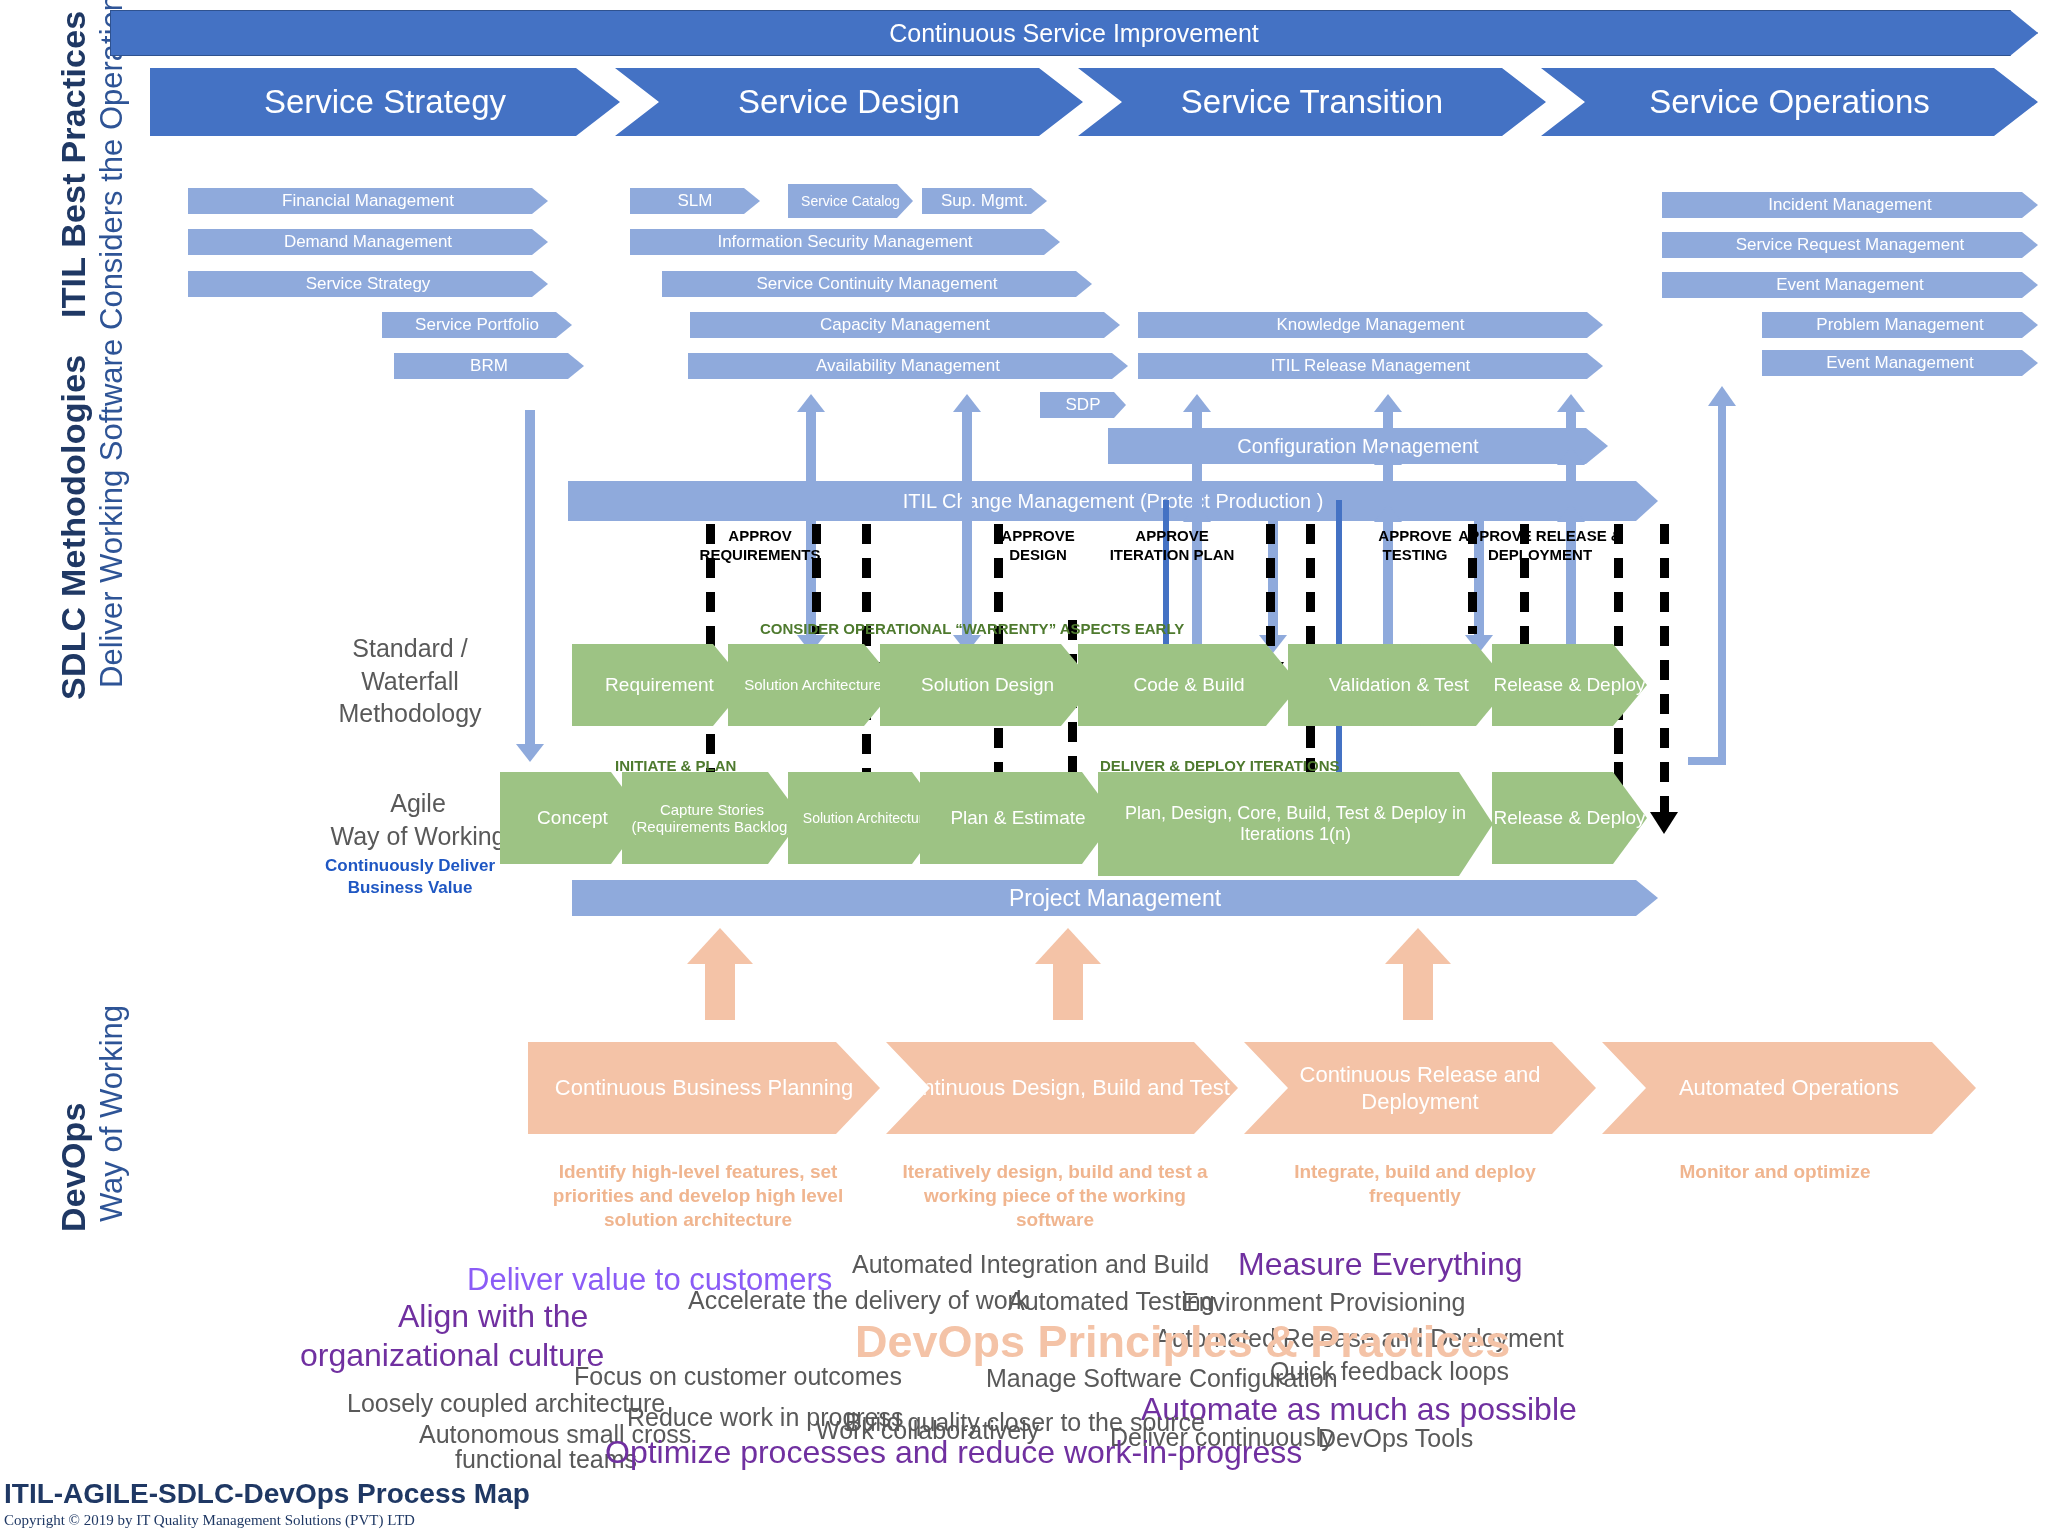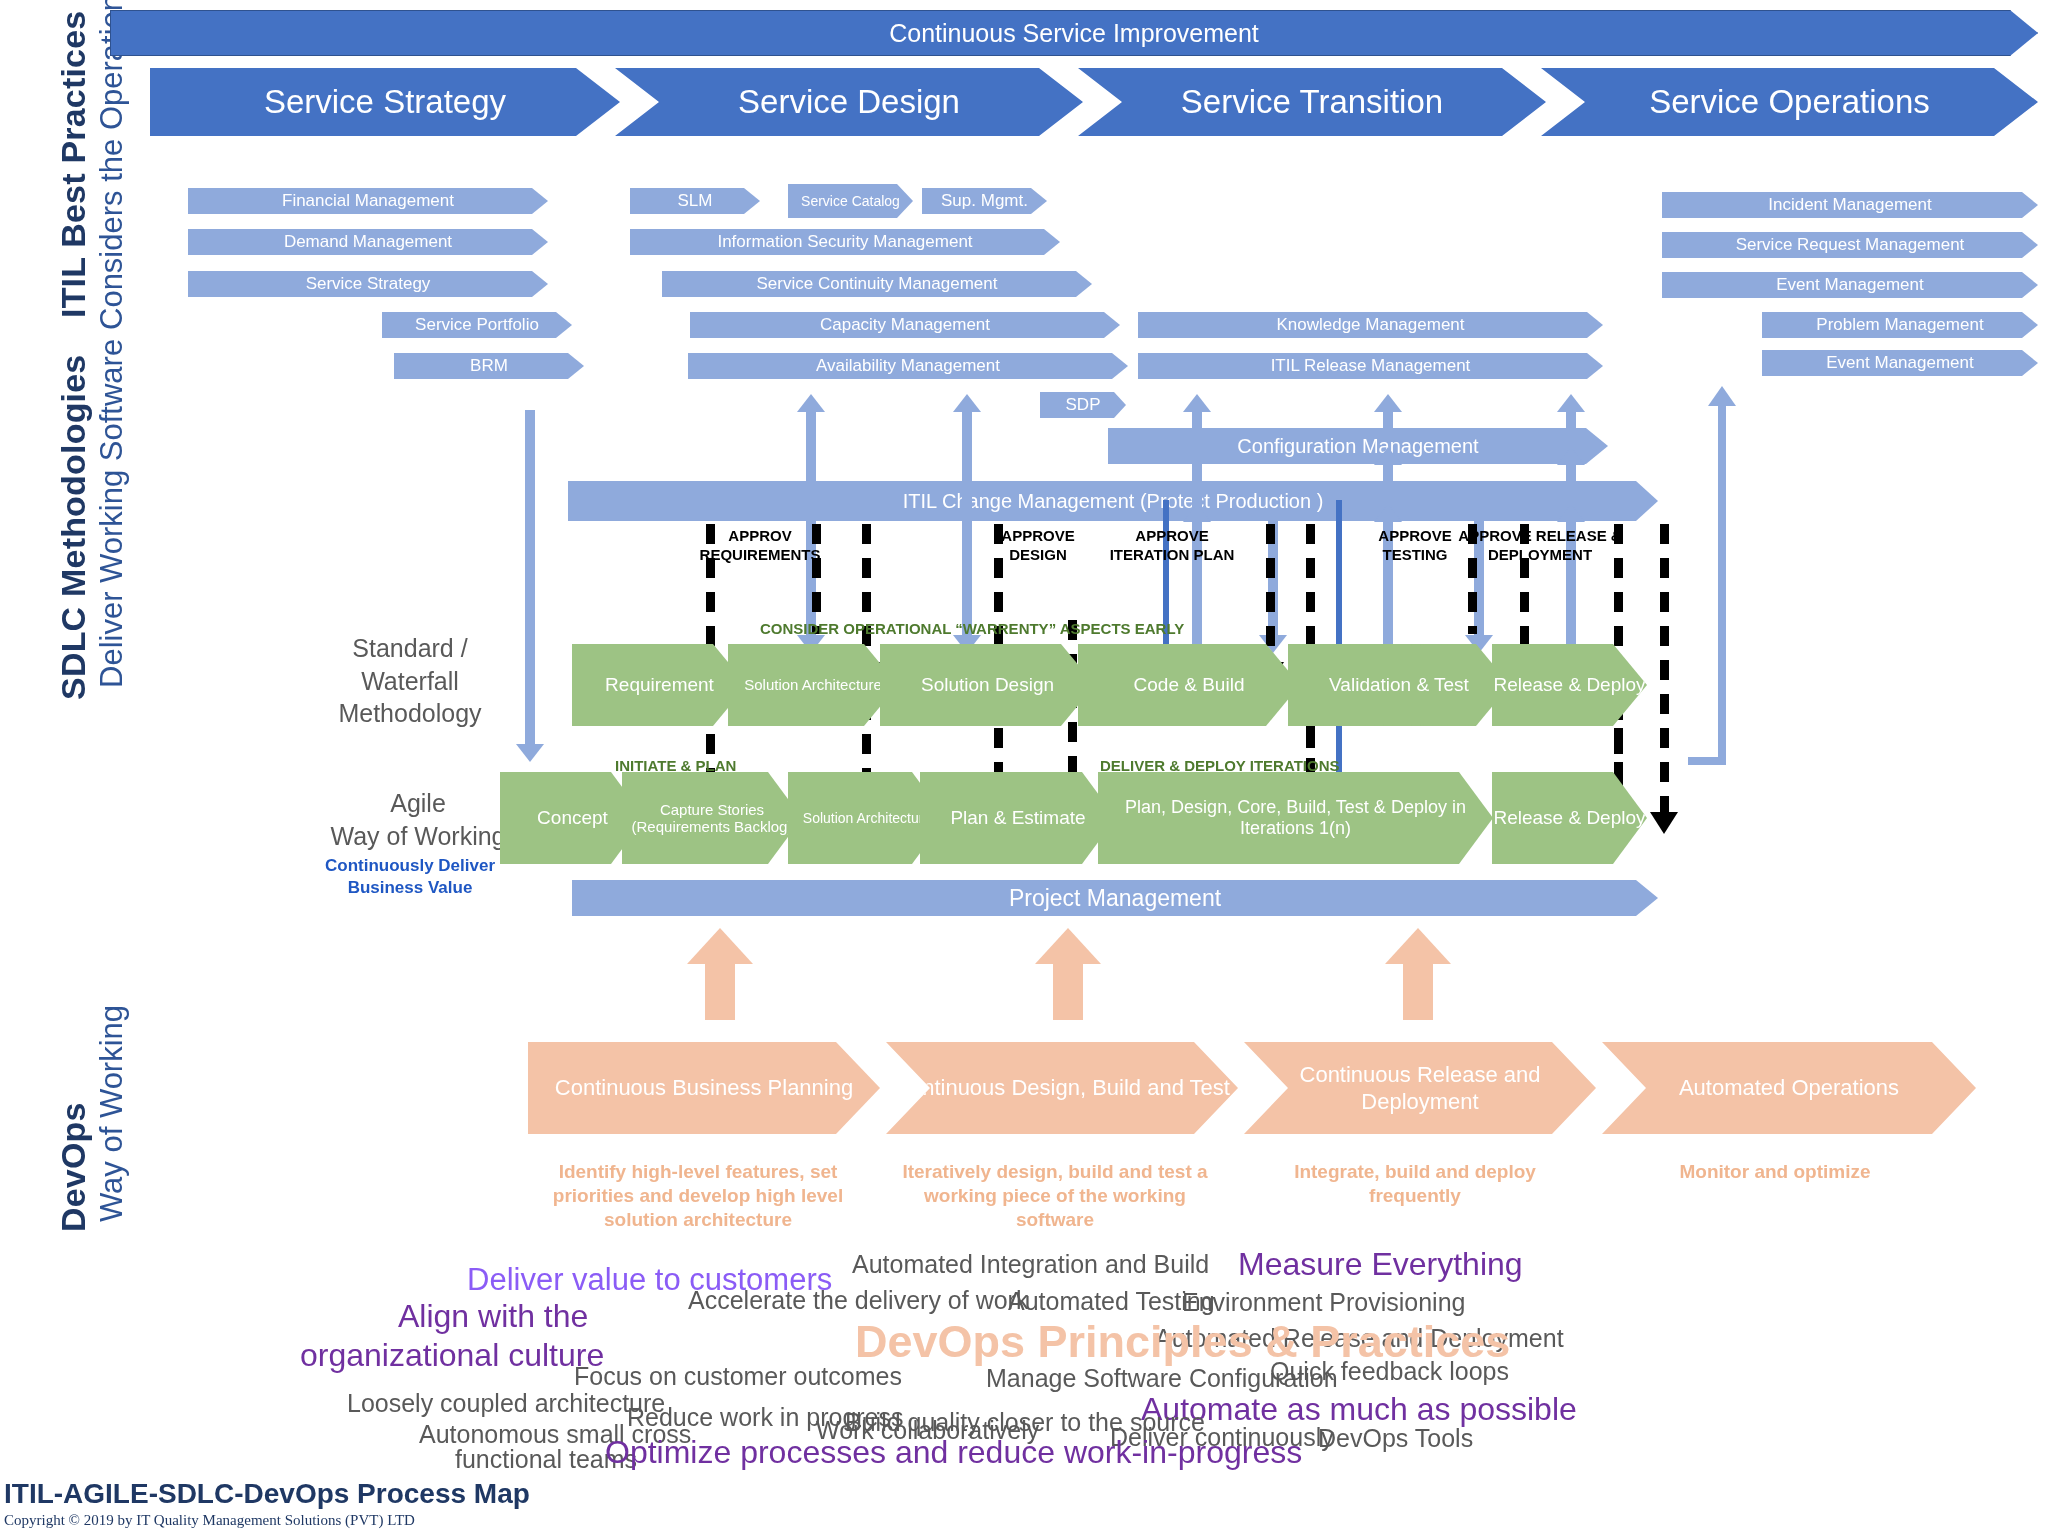--- a/index.html
+++ b/index.html
@@ -197,21 +197,21 @@
 <div class="chev green g small chev-clip" style="left:728px;top:644px;width:170px;height:82px;">Solution Architecture</div>
 <div class="chev green g chev-clip" style="left:880px;top:644px;width:215px;height:82px;">Solution Design</div>
 <div class="chev green g chev-clip" style="left:1078px;top:644px;width:222px;height:82px;">Code &amp; Build</div>
 <div class="chev green g chev-clip" style="left:1288px;top:644px;width:222px;height:82px;outline:3px dashed #9DC384;outline-offset:-2px;">Validation &amp; Test</div>
 <div class="chev green g chev-clip" style="left:1492px;top:644px;width:155px;height:82px;">Release &amp; Deploy</div>
 
 <div class="chev green g chev-clip" style="left:500px;top:772px;width:145px;height:92px;">Concept</div>
 <div class="chev green g small chev-clip" style="left:622px;top:772px;width:180px;height:92px;">Capture Stories (Requirements Backlog)</div>
 <div class="chev green g small chev-clip" style="left:788px;top:772px;width:158px;height:92px;font-size:14px;">Solution Architecture</div>
 <div class="chev green g chev-clip" style="left:920px;top:772px;width:196px;height:92px;">Plan &amp; Estimate</div>
-<div class="chev green g chev-clip" style="left:1098px;top:772px;width:395px;height:92px;font-size:18px;">Plan, Design, Core, Build, Test &amp; Deploy in Iterations 1(n)</div>
+<div class="chev green g chev-clip" style="left:1098px;top:772px;width:395px;height:104px;font-size:18px;">Plan, Design, Core, Build, Test &amp; Deploy in Iterations 1(n)</div>
 <div class="chev green g chev-clip" style="left:1492px;top:772px;width:155px;height:92px;">Release &amp; Deploy</div>
 
 <div class="chev light wide chev-clip" style="left:572px;top:880px;width:1086px;height:36px;font-size:23px;">Project Management</div>
 
 <div class="fatup" style="left:687px;top:928px;width:66px;height:92px;">
     <span class="head"></span>
     <span class="stem"></span>
   </div>
 <div class="fatup" style="left:1035px;top:928px;width:66px;height:92px;">
     <span class="head"></span>

